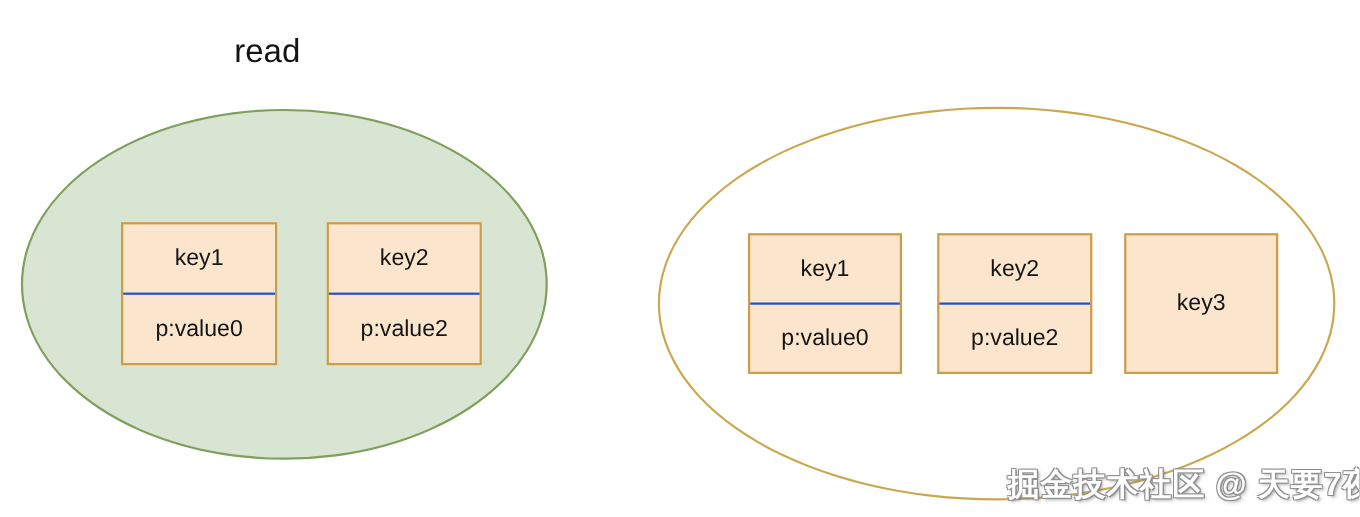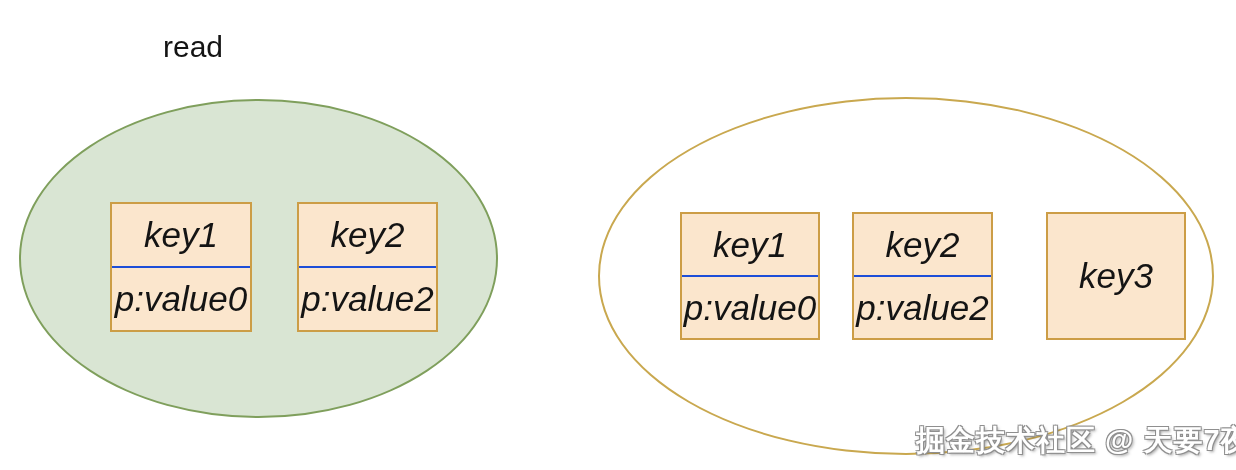--- a/index.html
+++ b/index.html
@@ -12,21 +12,21 @@
     width: 1236px;
     height: 470px;
     background: #ffffff;
     overflow: hidden;
     font-family: "Liberation Sans", "DejaVu Sans", sans-serif;
     color: #141414;
   }
   .map-label {
     position: absolute;
     width: 160px;
-    text-align: left;
+    text-align: center;
     font-size: 30px;
     line-height: 34px;
     color: #141414;
   }
   #read-label  { left: 163px; top: 30px; }
   #dirty-label { left: 807px; top: 34px; }
 
   .ellipse {
     position: absolute;
     border-radius: 50%;
@@ -55,37 +55,36 @@
     border: 2px solid #cc9d46;
     background: #fbe6cd;
     display: flex;
     flex-direction: column;
   }
   .node .cell {
     flex: 1;
     display: flex;
     align-items: center;
     justify-content: center;
-    font-size: 35px;
+    font-size: 21px;
     color: #141414;
     white-space: nowrap;
-    font-style: italic;
   }
   .node .cell.value {
     border-top: 2px solid #1d4ed8;
   }
 
   
   #read-node-1 { left: 110px; top: 202px; width: 142px; height: 130px; }
   #read-node-2 { left: 297px; top: 202px; width: 141px; height: 130px; }
 
   
   #dirty-node-1 { left: 680px;  top: 212px; width: 140px; height: 128px; }
   #dirty-node-2 { left: 852px;  top: 212px; width: 141px; height: 128px; }
-  #dirty-node-3 { left: 1022px; top: 212px; width: 140px; height: 128px; margin-left: 24px; }
+  #dirty-node-3 { left: 1022px; top: 212px; width: 140px; height: 128px; }
 
   #watermark {
     position: absolute;
     left: 916px;
     top: 421px;
     z-index: 5;
     font-size: 29px;
     font-weight: bold;
     letter-spacing: 1px;
     color: #ffffff;

